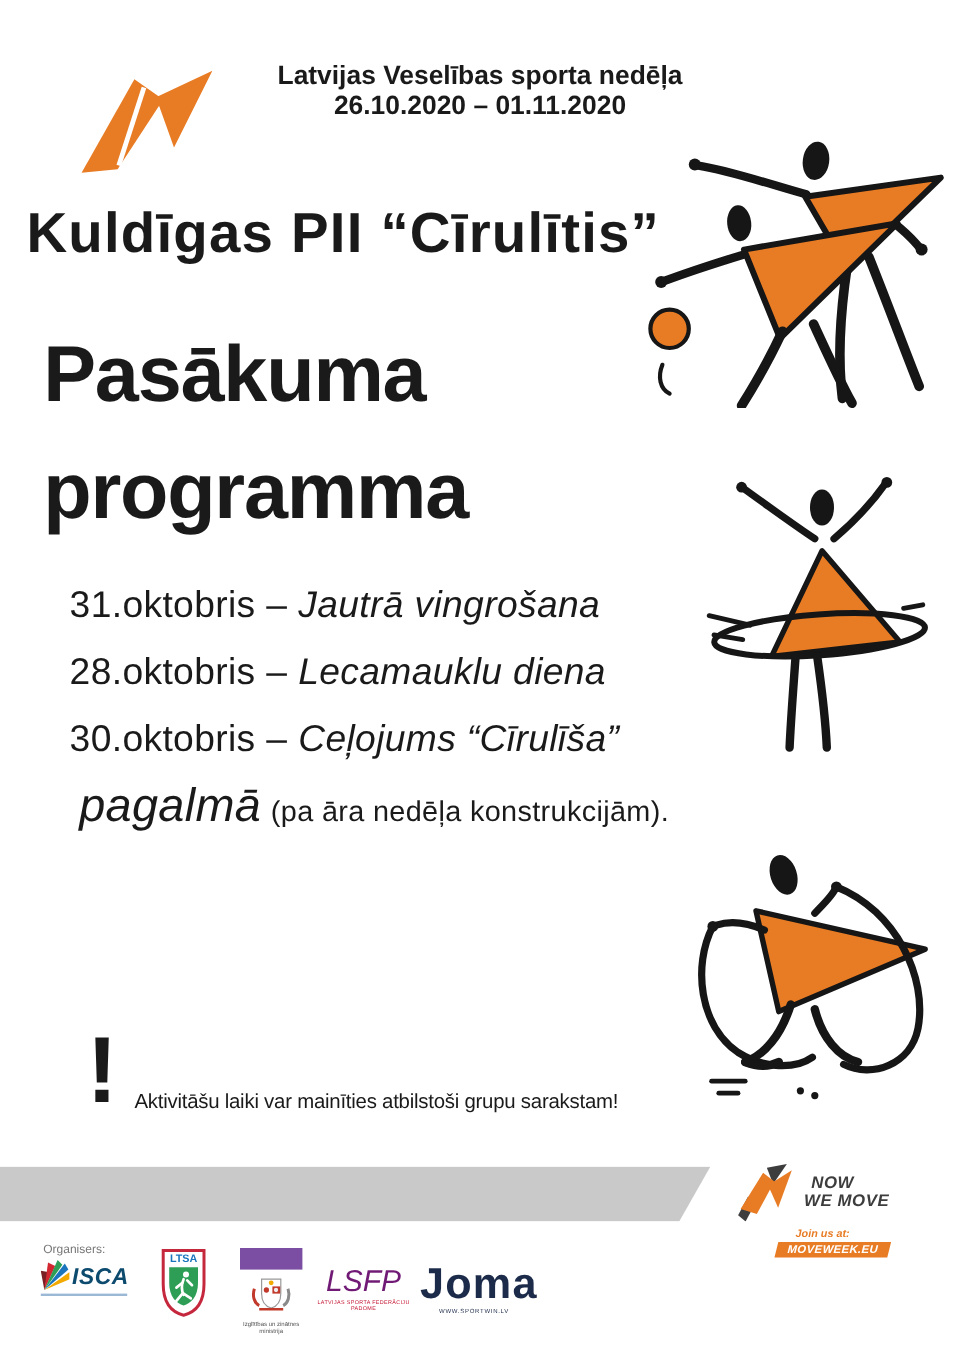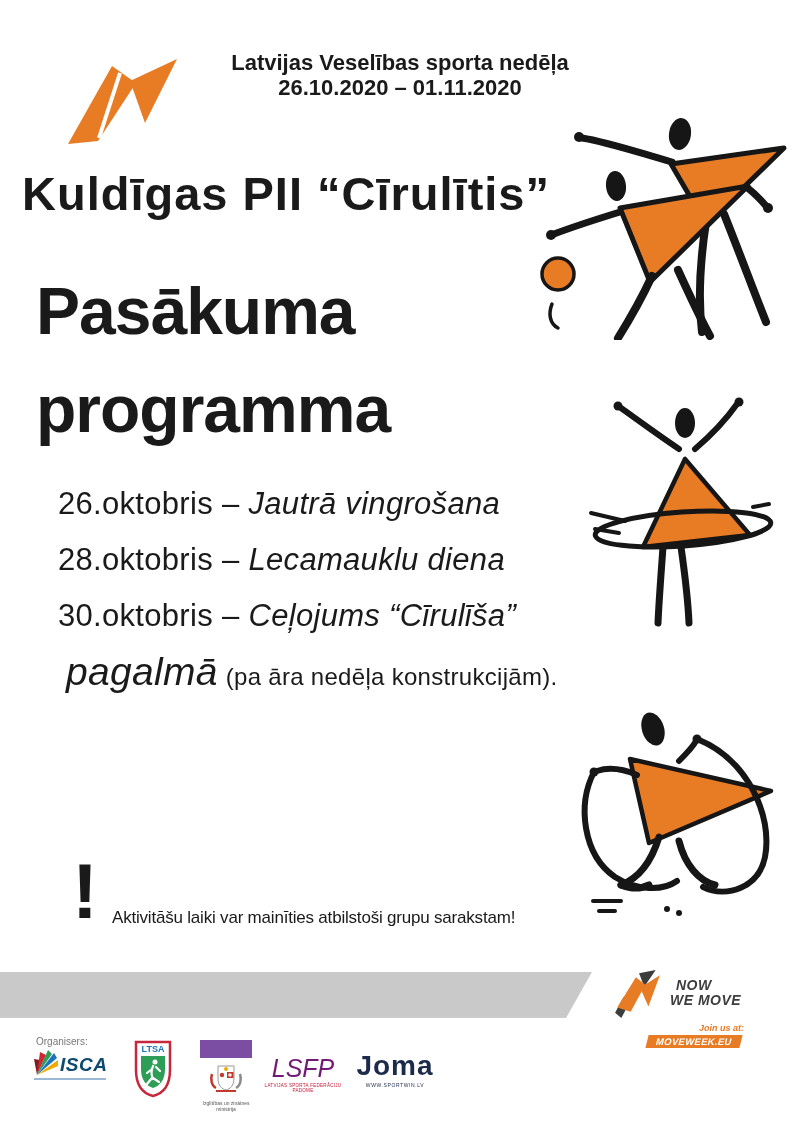--- a/index.html
+++ b/index.html
@@ -27,40 +27,40 @@
 
   .graybar{left:0;top:972px;width:592px;height:46px;background:#c9c9c9;
            clip-path:polygon(0 0,100% 0,calc(100% - 26px) 100%,0 100%);}
 
   .nwm-arrow{left:613px;top:970px;width:50px;height:48px;}
   .nwm-now{left:676px;top:977px;font-size:14px;font-weight:bold;font-style:italic;
            color:#3d3d3d;letter-spacing:.5px;}
   .nwm-we{left:670px;top:992px;font-size:14px;font-weight:bold;font-style:italic;
           color:#3d3d3d;letter-spacing:.5px;}
   .nwm-join{left:663px;top:1023px;font-size:9px;font-weight:bold;font-style:italic;
-            color:#e87c25;margin-left:36px;}
+            color:#e87c25;}
   .nwm-site{left:647px;top:1035px;width:94px;height:13px;background:#e87c25;
             transform:skewX(-14deg);text-align:center;line-height:13px;
             font-size:9.5px;font-weight:bold;color:#fff;letter-spacing:.3px;}
 
   .org-label{left:36px;top:1036px;font-size:10px;color:#777;}
   .isca{left:34px;top:1050px;width:80px;}
   .isca-row{display:flex;align-items:flex-end;}
   .isca-name{font-size:19px;font-weight:bold;font-style:italic;color:#0c4a6e;
              letter-spacing:.5px;margin-left:2px;}
   .isca-tagline{width:72px;height:2px;background:#9bb8d4;margin-top:2px;}
   .ltsa{left:133px;top:1040px;}
   .ministry{left:196px;top:1040px;width:60px;text-align:center;}
   .ministry-band{width:52px;height:18px;background:#7b4ea3;margin:0 auto;}
   .ministry-text{font-size:5px;color:#555;line-height:6px;margin-top:2px;}
   .lsfp{left:258px;top:1056px;width:90px;text-align:center;}
   .lsfp-name{font-size:25px;font-weight:normal;font-style:italic;color:#701a75;line-height:1;}
   .lsfp-caption{font-size:4.5px;color:#c4122f;letter-spacing:.3px;margin-top:2px;}
   .joma{left:350px;top:1052px;width:90px;text-align:center;}
-  .joma-name{font-size:28px;font-weight:bold;color:#1c2b4a;line-height:1;letter-spacing:1px;}
+  .joma-name{font-size:36px;font-weight:bold;color:#1c2b4a;line-height:1;letter-spacing:1px;}
   .joma-caption{font-size:5px;color:#1c2b4a;letter-spacing:.6px;margin-top:2px;}
 
   .illu{z-index:1;}
 </style>
 </head>
 <body>
 
 <div class="poster">
 
   <svg class="abs" style="left:66px;top:56px;" width="112" height="92" viewBox="0 0 112 92">
@@ -97,21 +97,21 @@
     </g>
   </svg>
 
   <div class="abs prog-head">
     <div>Pasākuma</div>
     <div>programma</div>
   </div>
 
   <div class="abs prog-list">
     <div class="prog-row">
-      <span>26.oktobris</span><span class="sep">–</span><span class="activity">Jautrā vingrošana</span>
+      <span>31.oktobris</span><span class="sep">–</span><span class="activity">Jautrā vingrošana</span>
     </div>
     <div class="prog-row">
       <span>28.oktobris</span><span class="sep">–</span><span class="activity">Lecamauklu diena</span>
     </div>
     <div class="prog-row">
       <span>30.oktobris</span><span class="sep">–</span><span class="activity">Ceļojums “Cīrulīša”</span>
     </div>
     <div class="prog-cont">
       <span class="ital">pagalmā</span><span class="note">(pa āra nedēļa konstrukcijām).</span>
     </div>

